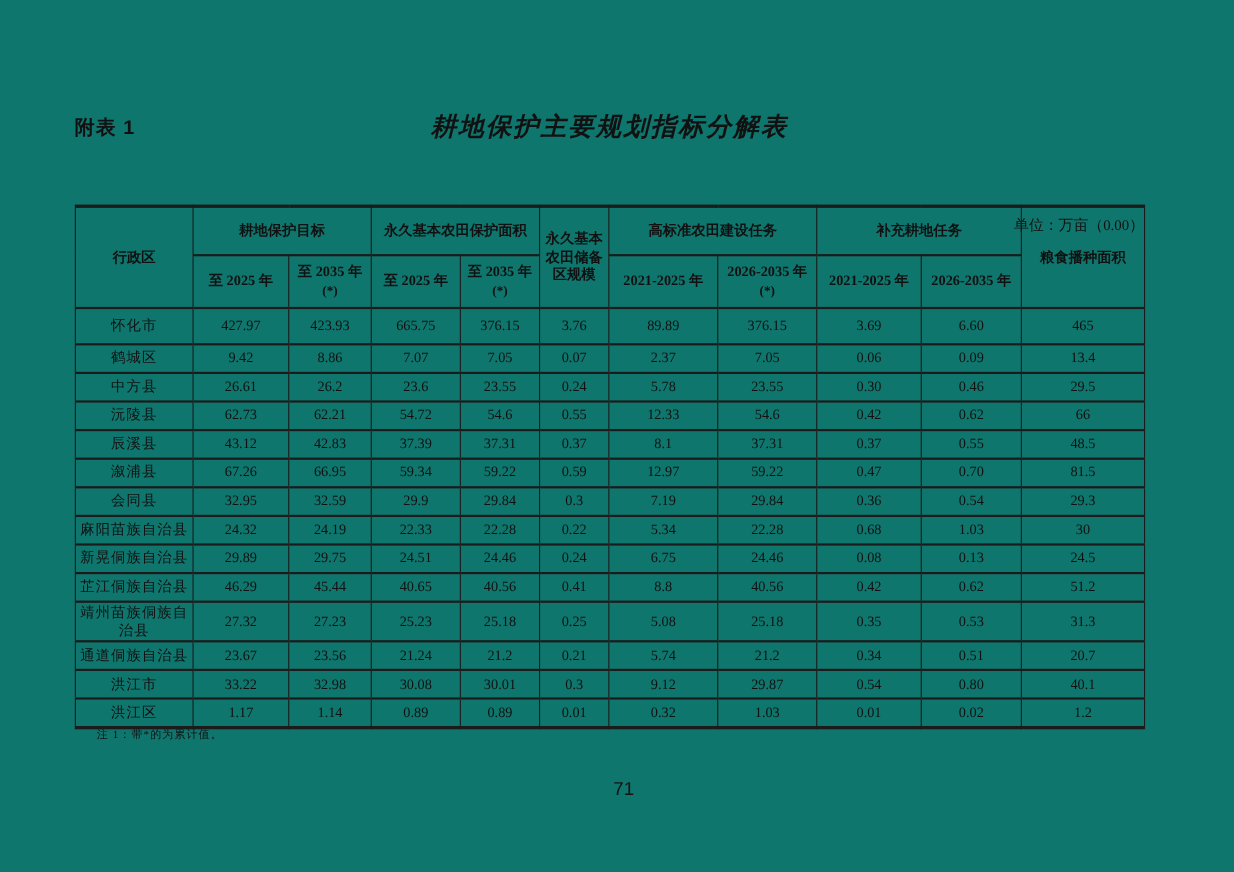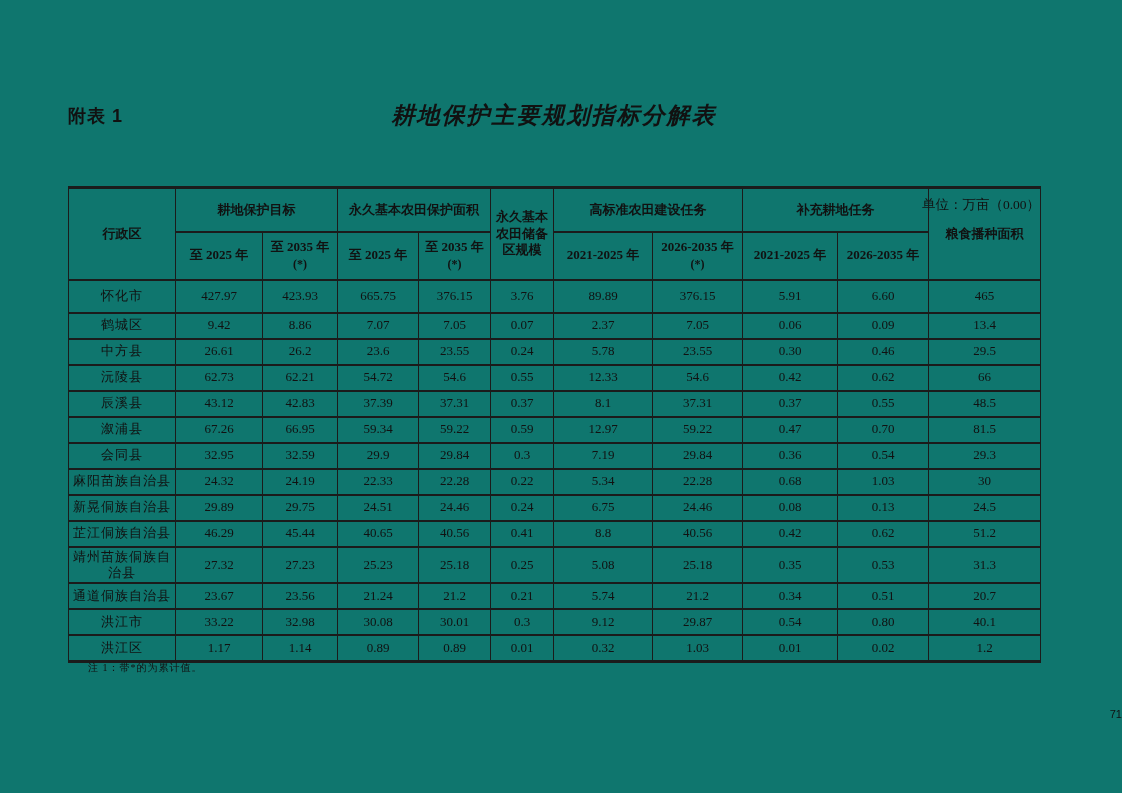--- a/index.html
+++ b/index.html
@@ -58,23 +58,23 @@
   td.region{letter-spacing:1px;padding:1px 2px;}
   th.reserve{padding:1px 7px;margin-left:28px;}
   .star{font-size:12px;}
 
   .footnote{
     position:absolute;left:88px;top:661px;
     font-size:10px;letter-spacing:1px;text-align:center;
   }
   .page-number{
     position:absolute;left:12px;right:0;top:708px;
-    text-align:right;
+    text-align:center;
     font-family:"Liberation Sans","DejaVu Sans",sans-serif;
-    font-size:11px;
+    font-size:17px;
   }
 </style>
 </head>
 <body>
 
 <div class="page">
 
   <div class="head-row">
     <div class="table-label">附表 1</div>
     <div class="page-title">耕地保护主要规划指标分解表</div>
@@ -120,21 +120,21 @@
     <tbody>
         <tr>
           <td class="region">怀化市</td>
           <td>427.97</td>
           <td>423.93</td>
           <td>665.75</td>
           <td>376.15</td>
           <td>3.76</td>
           <td>89.89</td>
           <td>376.15</td>
-          <td>5.91</td>
+          <td>3.69</td>
           <td>6.60</td>
           <td>465</td>
         </tr>
         <tr>
           <td class="region">鹤城区</td>
           <td>9.42</td>
           <td>8.86</td>
           <td>7.07</td>
           <td>7.05</td>
           <td>0.07</td>

